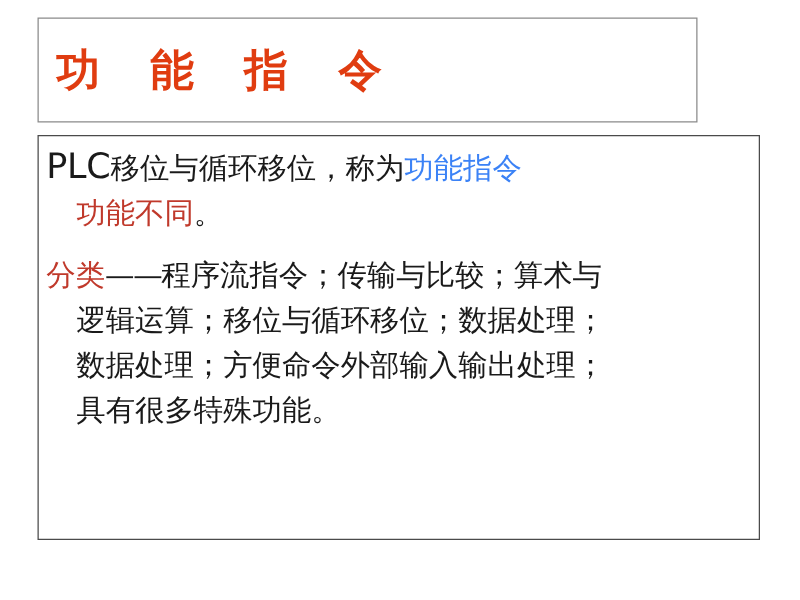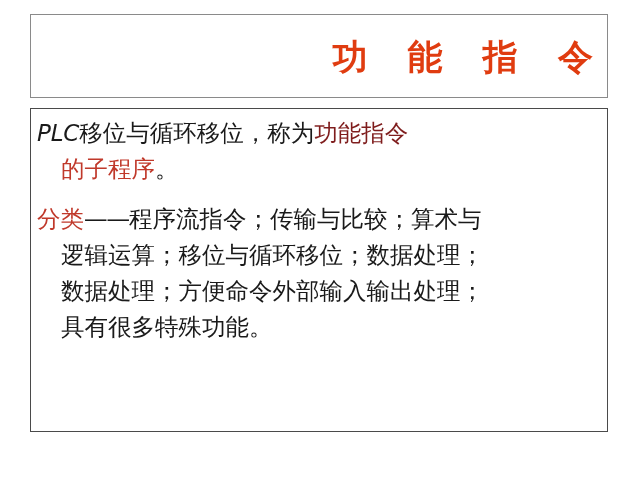--- a/index.html
+++ b/index.html
@@ -19,28 +19,28 @@
     width: 640px;
     height: 480px;
     background: #ffffff;
   }
 
   
   .title-box {
     position: absolute;
     left: 30px;
     top: 14px;
-    width: 578px;
+    width: 528px;
     height: 84px;
     border: 1px solid #8a8a8a;
     box-sizing: border-box;
     background: #ffffff;
     display: flex;
     align-items: center;
-    justify-content: flex-end;
+    justify-content: flex-start;
   }
   .title-text {
     font-family: "DejaVu Serif", "Liberation Serif", serif;
     font-weight: bold;
     font-size: 35px;
     line-height: 1;
     letter-spacing: 14px;
     text-indent: 14px;
     white-space: nowrap;
   }
@@ -65,23 +65,22 @@
     color: #1a1a1a;
     white-space: nowrap;
   }
   .para + .para {
     margin-top: 14px;
   }
 
   
   .latin {
     font-family: "DejaVu Sans", "Liberation Sans", sans-serif;
-    font-size: 23px;
+    font-size: 28px;
     letter-spacing: -0.2px;
-    font-style: italic;
   }
 
   .line { display: block; }
   .indent-1 { padding-left: 24px; }
 
   .accent { color: #c0392b; }
   .dash {
     color: #1a1a1a;
     letter-spacing: -1px;
   }
@@ -93,27 +92,27 @@
 
   <div class="title-box" style="border-color: rgb(138, 138, 138);">
     <div class="title-text" style="color: rgb(224, 60, 16);">功 能 指 令</div>
   </div>
 
   <div class="content-box" style="border-color: rgb(74, 74, 74);">
 
     <div class="para">
 
       <span class="line">
-        <span class="latin">PLC</span><span>移位与循环移位，称为</span><span class="accent" style="color: #7f1d1d;">功能指令</span>
+        <span class="latin">PLC</span><span>移位与循环移位，称为</span><span class="accent" style="color: #3b82f6;">功能指令</span>
       </span>
 
 
 
       <span class="line indent-1">
-        <span class="accent" style="color: rgb(192, 57, 43);">的子程序</span><span>。</span>
+        <span class="accent" style="color: rgb(192, 57, 43);">功能不同</span><span>。</span>
       </span>
 
     </div>
 
     <div class="para">
 
       <span class="line">
         <span class="accent" style="color: rgb(192, 57, 43);">分类</span><span class="dash">——</span><span>程序流指令；传输与比较；算术与</span>
       </span>
 

